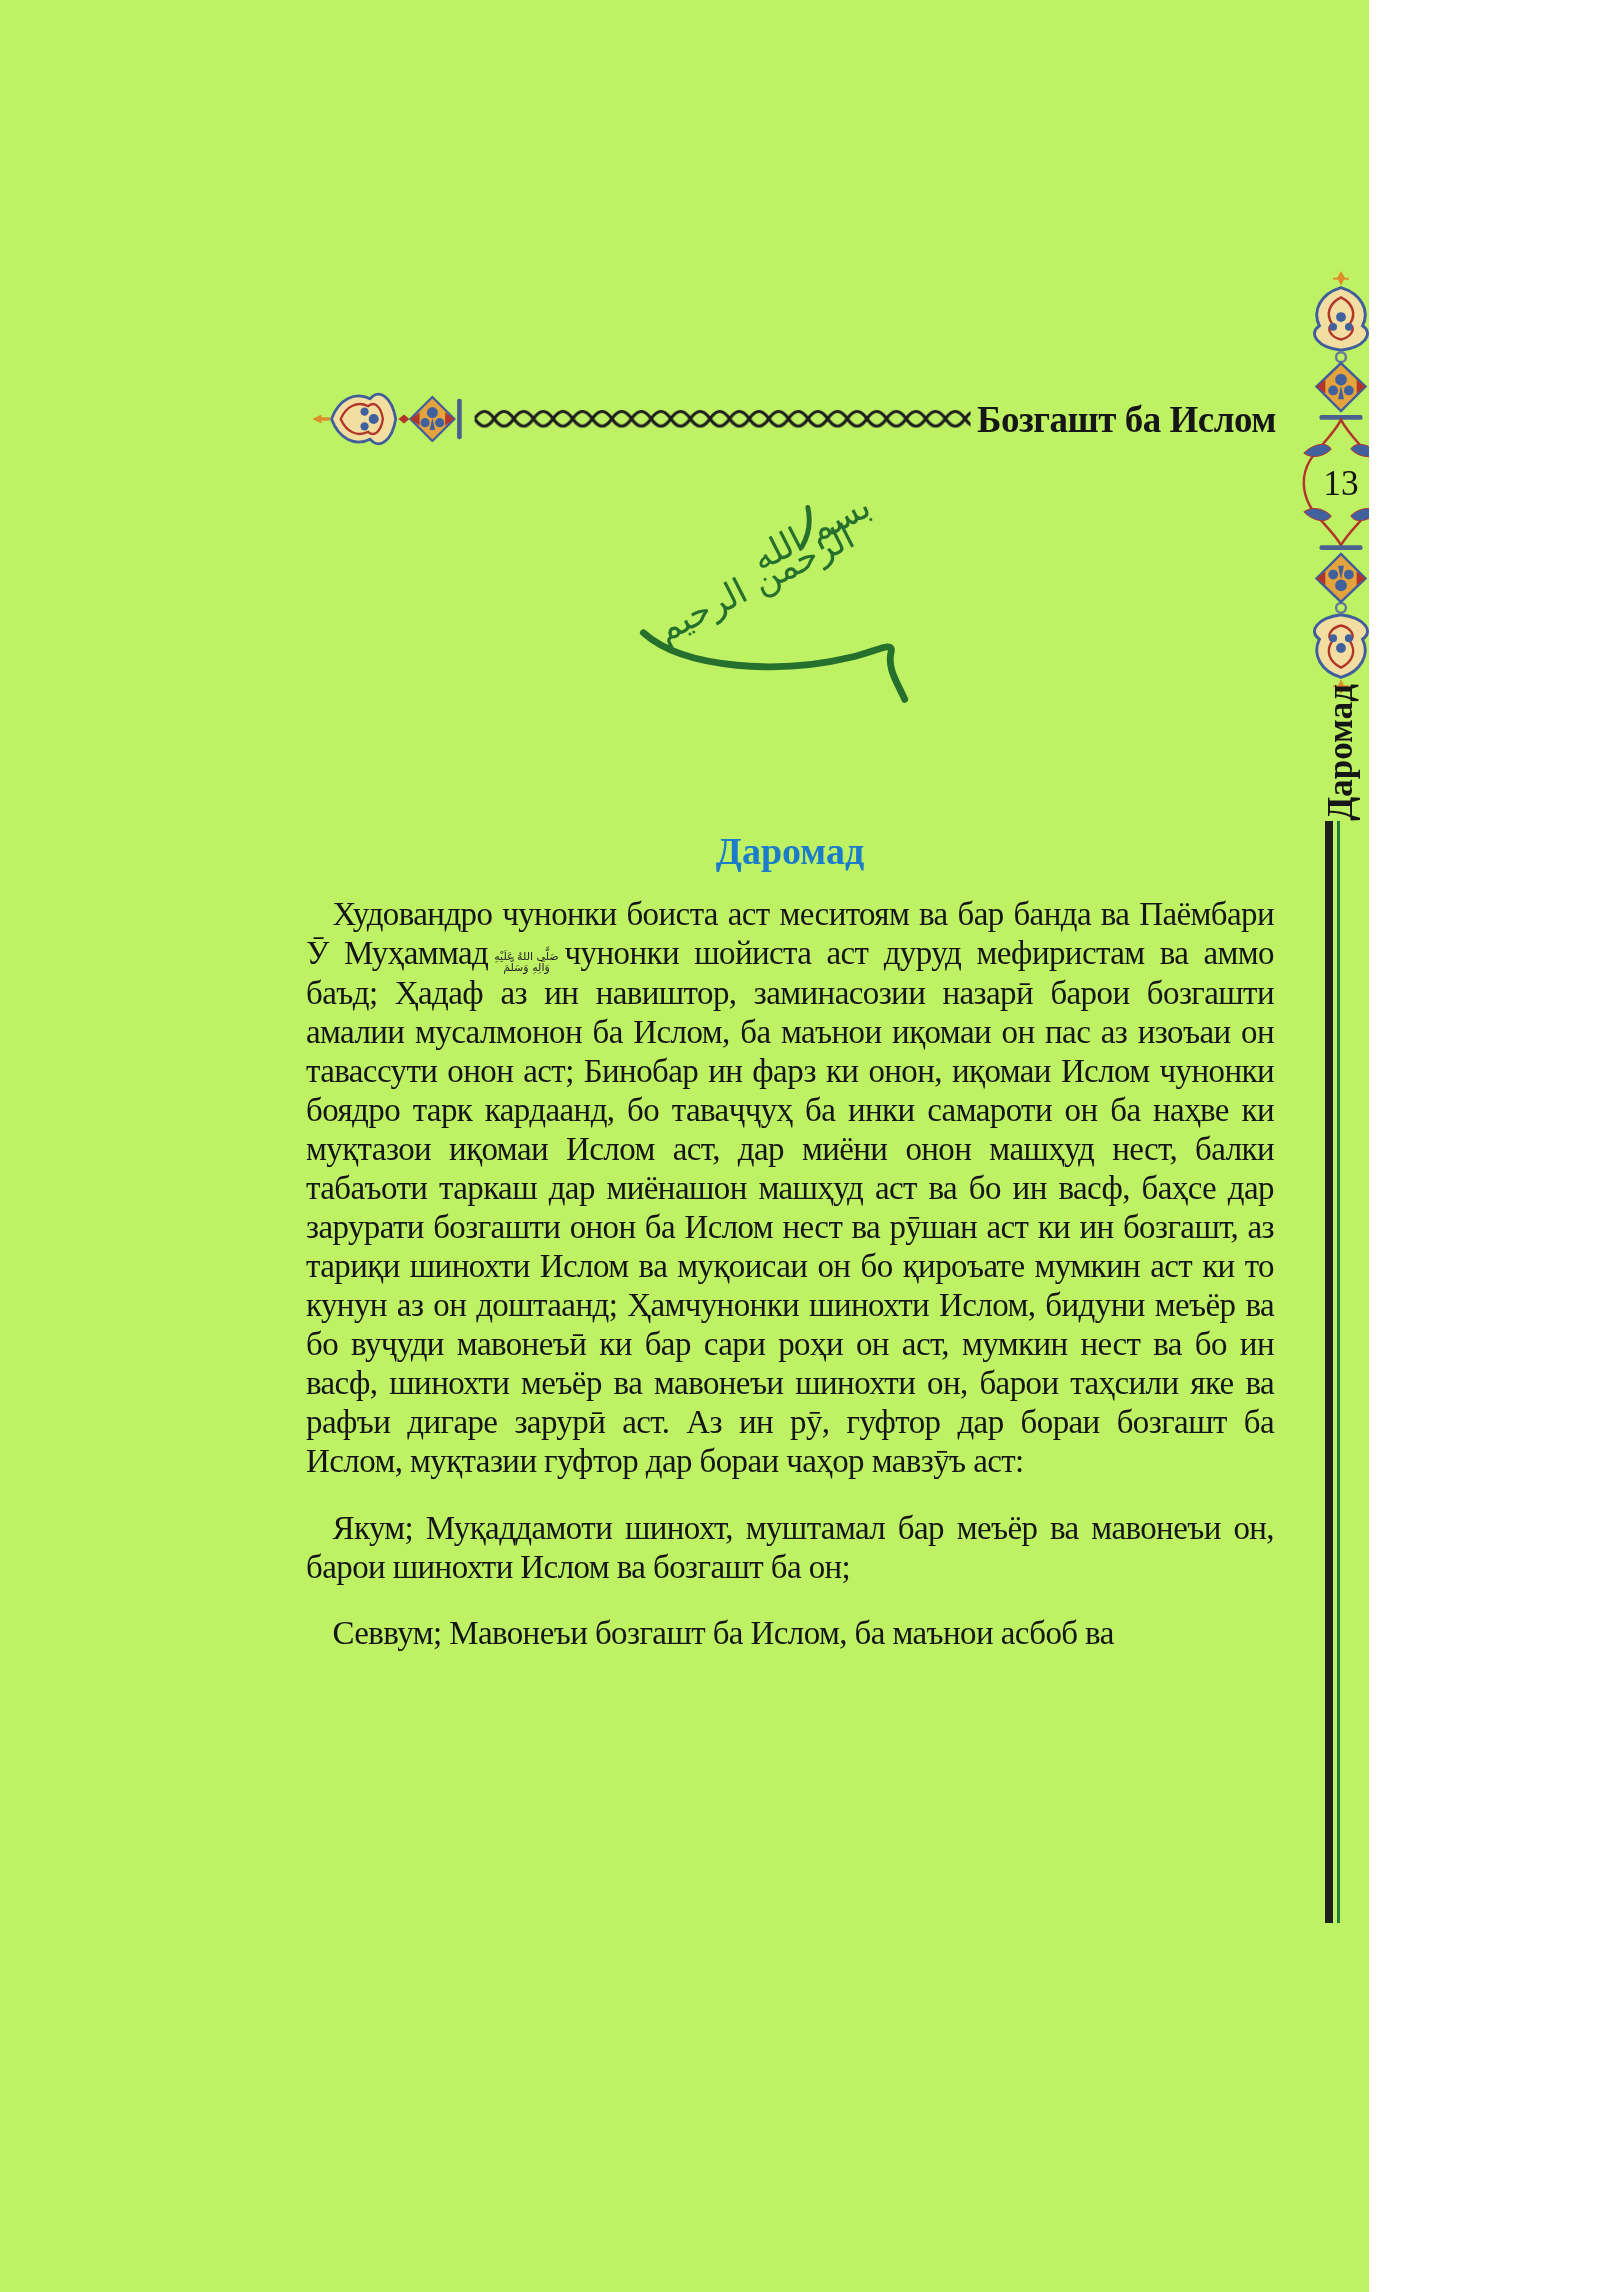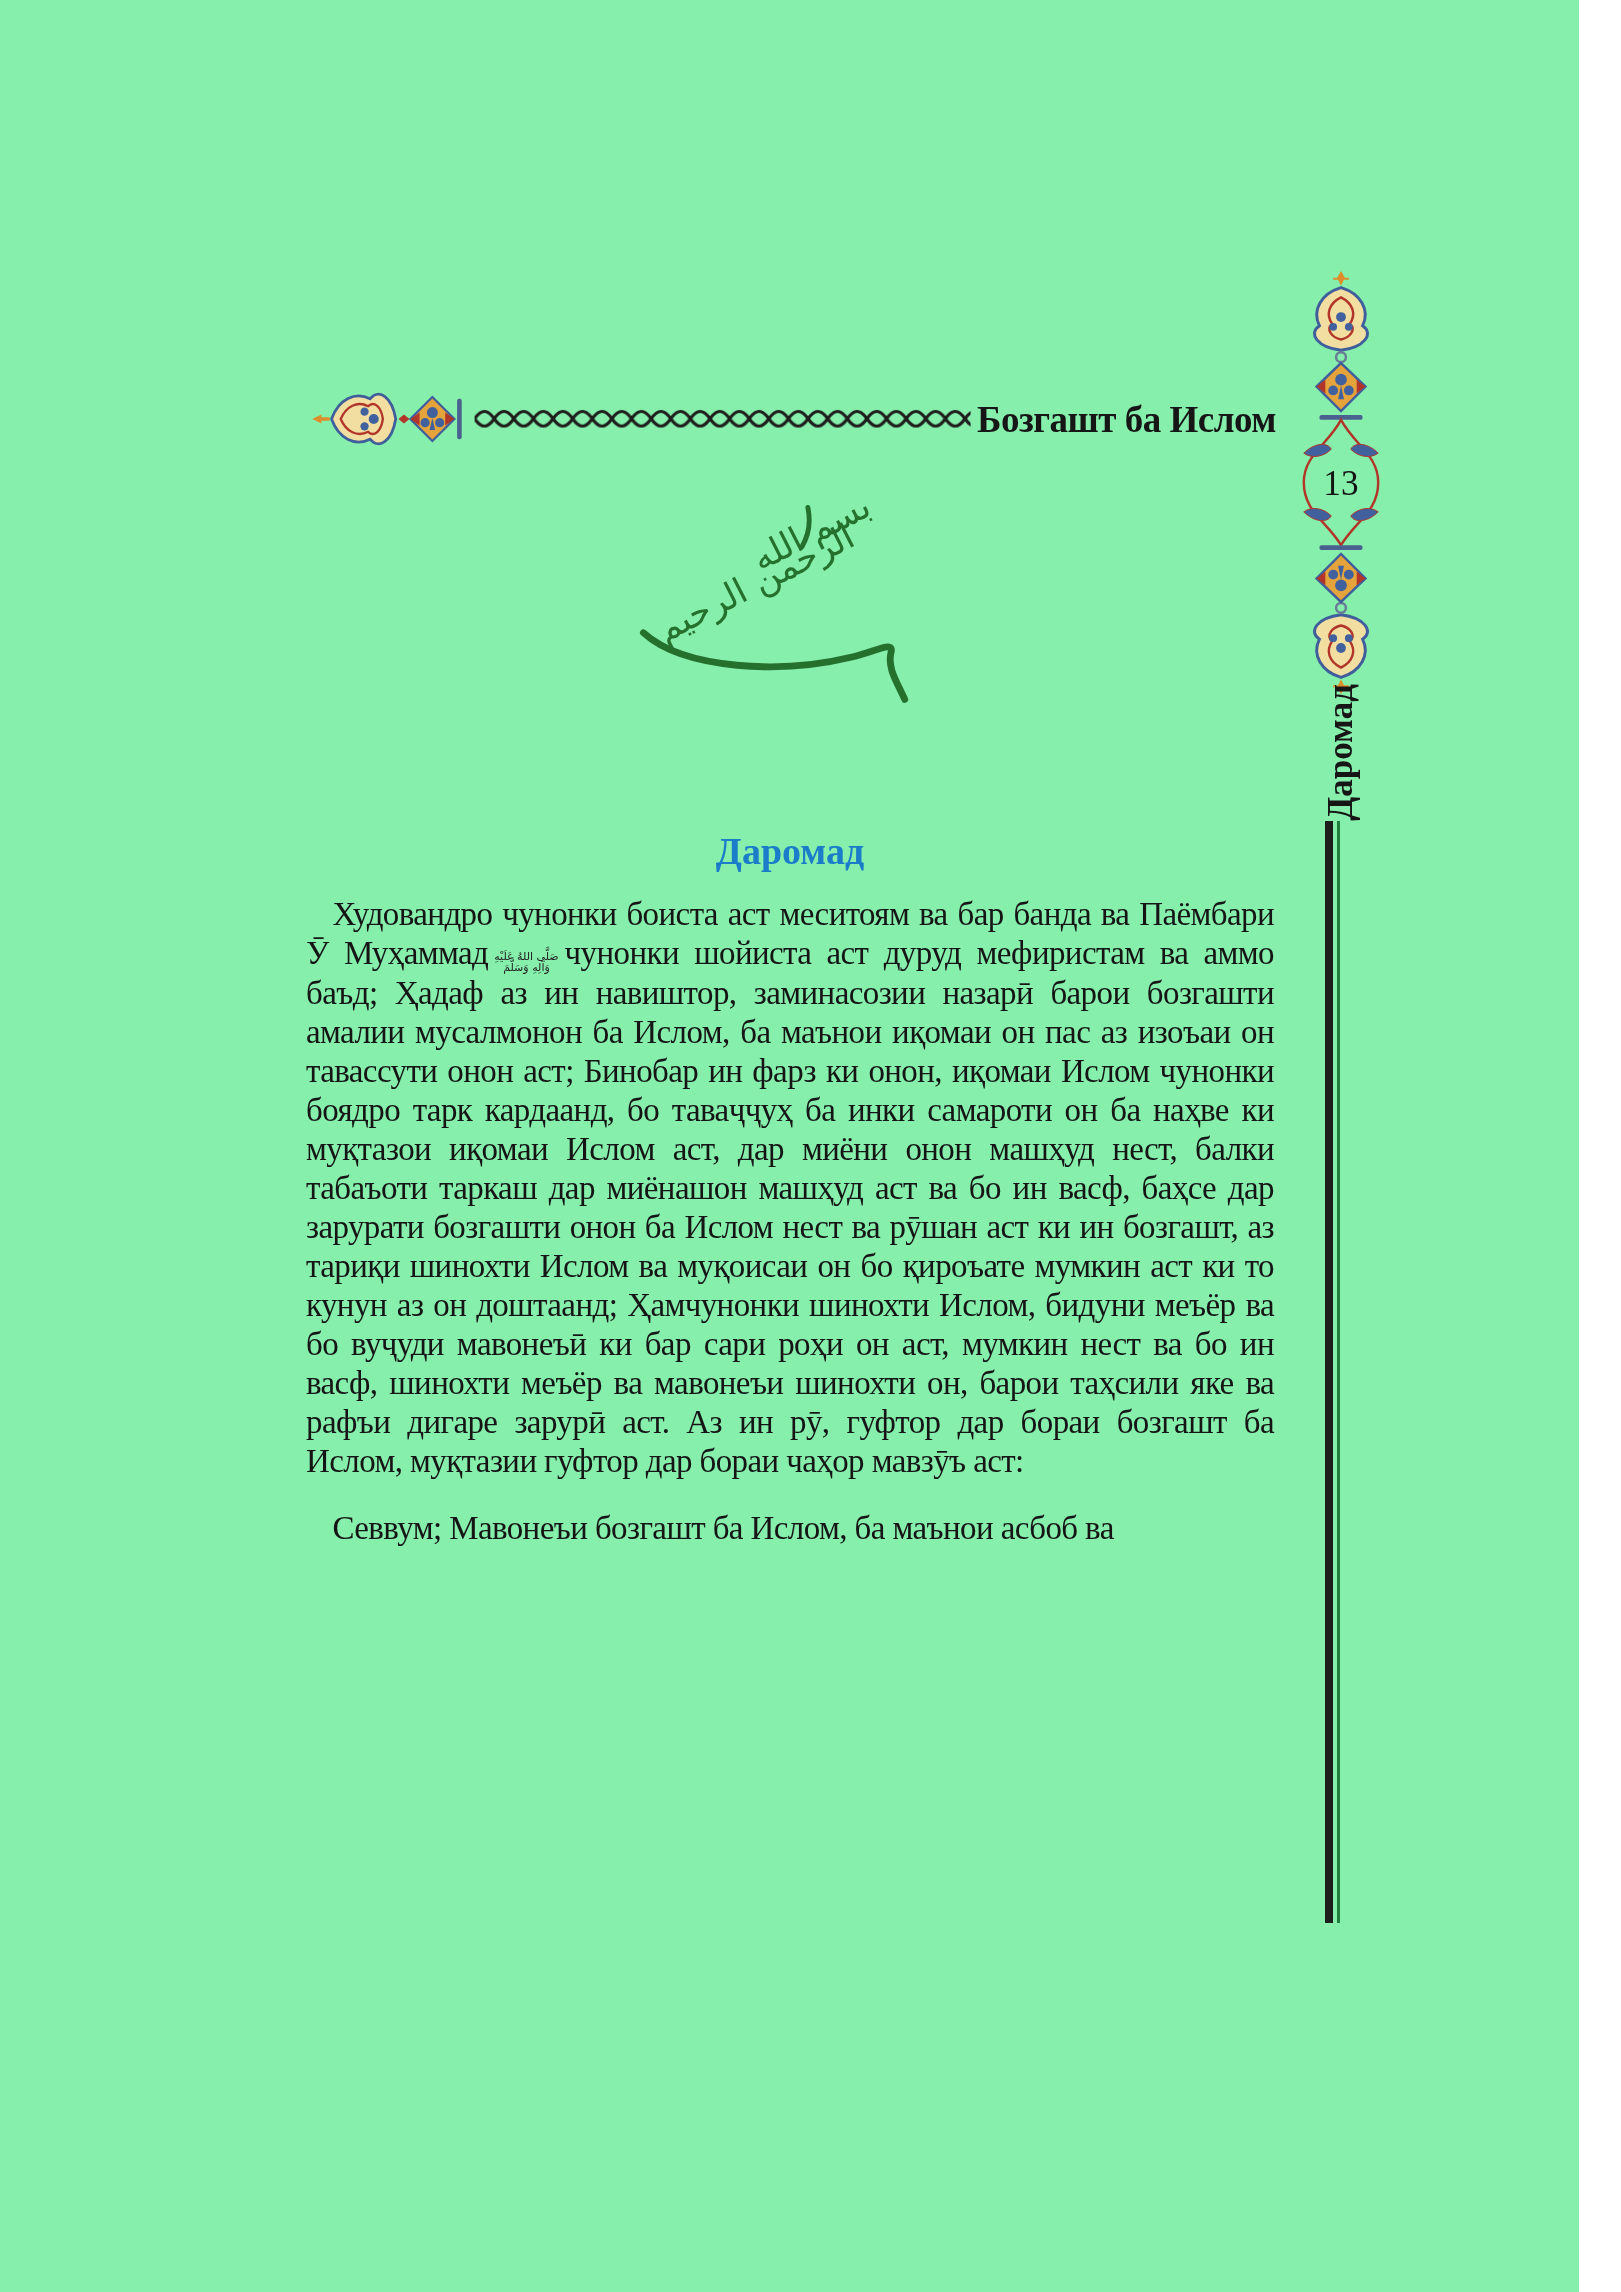--- a/index.html
+++ b/index.html
@@ -1,19 +1,19 @@
 <!DOCTYPE html>
 <html lang="tg"><head>
 <meta charset="utf-8">
 <style>
   html,body { margin:0; padding:0; background:#ffffff; }
   .page {
     position:relative;
-    width:1579px; height:2293px;
-    background:#86efac;
+    width:1369px; height:2293px;
+    background:#bef264;
     overflow:hidden;
     font-family:"Liberation Serif","DejaVu Serif",serif;
     color:#141414;
   }
 
   
   .runhead {
     position:absolute; left:306px; top:374px; width:970px; height:90px;
     display:flex; align-items:center;
   }
@@ -167,17 +167,18 @@
     <path d="M196,30 C199,44 197,58 190,70" fill="none" stroke="#26702d" stroke-width="5" stroke-linecap="round"></path>
     <text x="205" y="66" text-anchor="middle" font-size="36" font-family="DejaVu Sans, sans-serif" fill="#26702d" transform="rotate(-27 205 66)">بسم الله</text>
     <text x="148" y="118" text-anchor="middle" font-size="36" font-family="DejaVu Sans, sans-serif" fill="#26702d" transform="rotate(-27 148 118)">الرحمن الرحيم</text>
   </svg>
 
   <div class="main-text">
     <h2 class="main-heading">Даромад</h2>
 
     <p><span>Худовандро чунонки боиста аст меситоям ва бар банда ва Паёмбари Ӯ Муҳаммад</span><span class="honorific"><span>صَلَّى اللهُ عَلَيْهِ</span><span>وَآلِهِ وَسَلَّمَ</span></span><span>чунонки шойиста аст дуруд мефиристам ва аммо баъд; Ҳадаф аз ин навиштор, заминасозии назарӣ барои бозгашти амалии мусалмонон ба Ислом, ба маънои иқомаи он пас аз изоъаи он тавассути онон аст; Бинобар ин фарз ки онон, иқомаи Ислом чунонки боядро тарк кардаанд, бо таваҷҷуҳ ба инки самароти он ба наҳве ки муқтазои иқомаи Ислом аст, дар миёни онон машҳуд нест, балки табаъоти таркаш дар миёнашон машҳуд аст ва бо ин васф, баҳсе дар зарурати бозгашти онон ба Ислом нест ва рӯшан аст ки ин бозгашт, аз тариқи шинохти Ислом ва муқоисаи он бо қироъате мумкин аст ки то кунун аз он доштаанд; Ҳамчунонки шинохти Ислом, бидуни меъёр ва бо вуҷуди мавонеъӣ ки бар сари роҳи он аст, мумкин нест ва бо ин васф, шинохти меъёр ва мавонеъи шинохти он, барои таҳсили яке ва рафъи дигаре зарурӣ аст. Аз ин рӯ, гуфтор дар бораи бозгашт ба Ислом, муқтазии гуфтор дар бораи чаҳор мавзӯъ аст:</span></p>
 
+    <p>Якум; Муқаддамоти шинохт, муштамал бар меъёр ва мавонеъи он, барои шинохти Ислом ва бозгашт ба он;</p>
     <p>Севвум; Мавонеъи бозгашт ба Ислом, ба маънои асбоб ва</p>
   </div>
 
 </div>
 
 
 </body></html>

